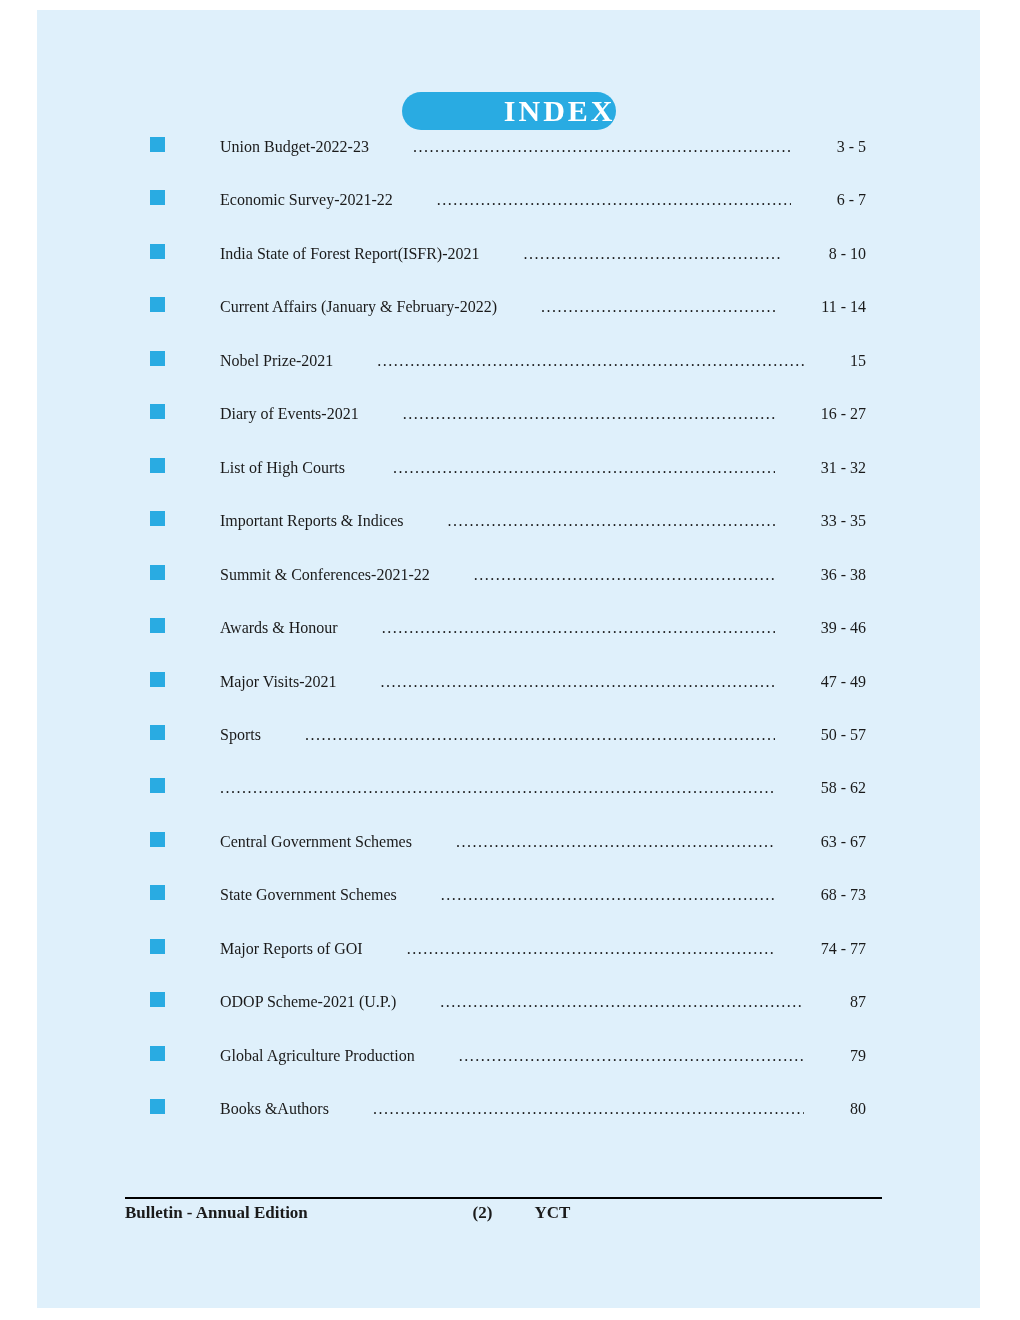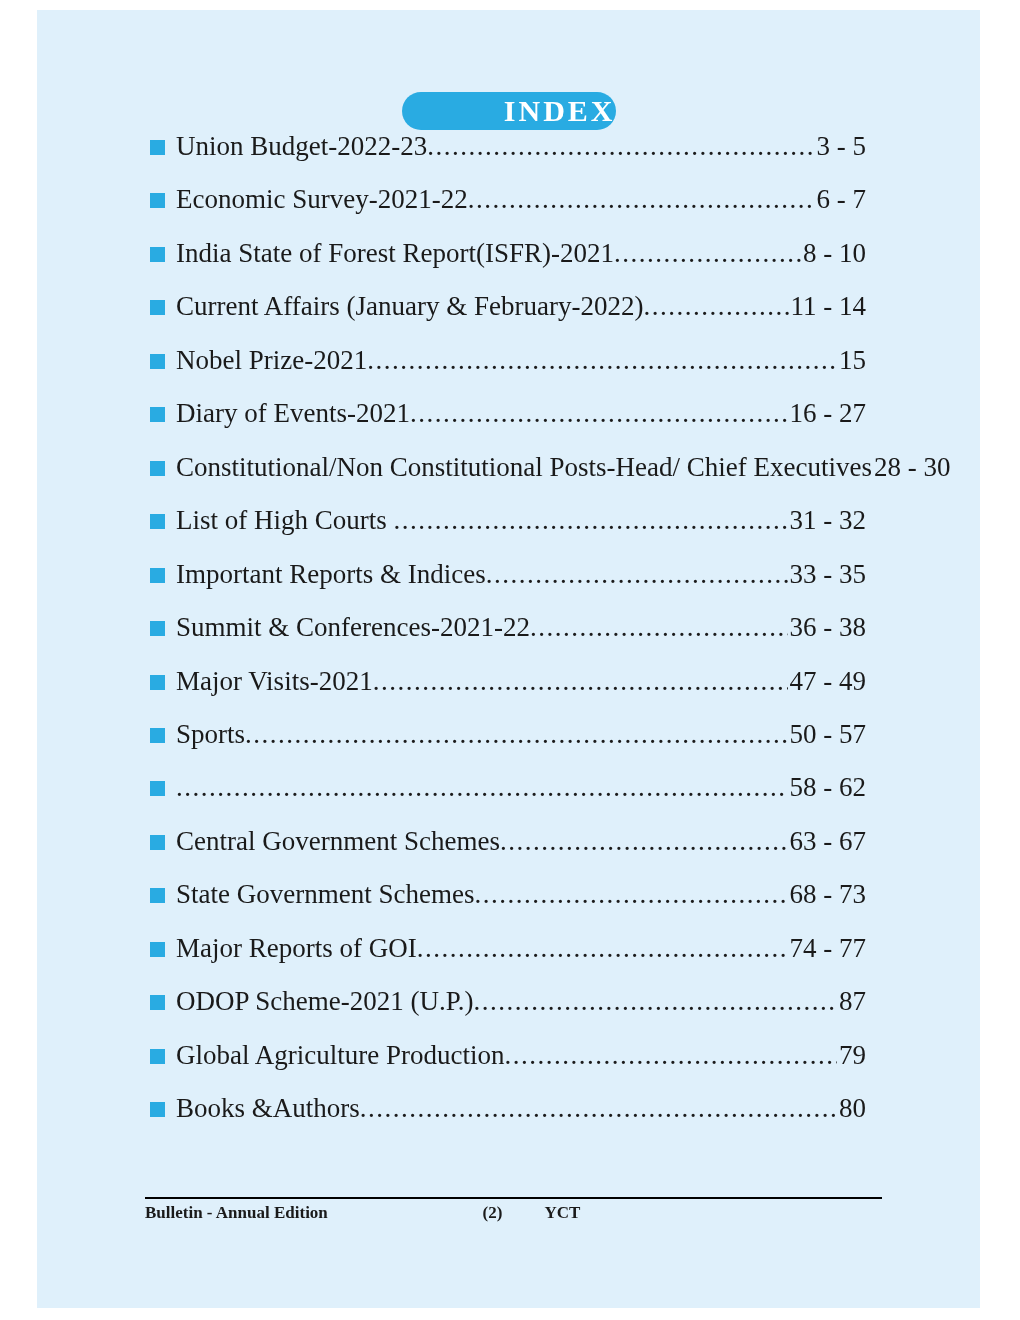--- a/index.html
+++ b/index.html
@@ -39,22 +39,23 @@
   .entries{
     position:absolute;
     top:110px;
     left:113px;
     right:114px;
   }
   .entry{
     display:flex;
     align-items:baseline;
     line-height:53.45px;
-    font-size:27px;
+    font-size:16px;
     white-space:nowrap;
+    gap:44px;
   }
   .bullet{
     display:inline-block;
     width:15px;height:15px;
     background:var(--accent);
     margin-right:11px;
     flex:0 0 auto;
   }
   .label{white-space:pre;flex:0 0 auto;}
   .dots{
@@ -66,21 +67,21 @@
     content:"........................................................................................................................................................";
   }
   .pages{
     flex:0 0 auto;
     white-space:pre;
     padding-left:2px;
   }
   .footer{
     position:absolute;
     top:1187px;
-    left:108px;
+    left:88px;
     right:98px;
     border-top:2px solid #000000;
     padding-top:4px;
     display:flex;
     align-items:baseline;
     font-size:17px;
     font-weight:bold;
   }
   .footer .f-left{flex:1 1 0;text-align:left;}
   .footer .f-center{flex:0 0 auto;text-align:center;}
@@ -129,26 +130,20 @@
     <span class="pages">15</span>
   </div>
 
   <div class="entry">
     <span class="bullet"></span>
     <span class="label">Diary of Events-2021</span>
     <span class="dots"></span>
     <span class="pages">16 - 27</span>
   </div>
 
-  <div class="entry">
-    <span class="bullet"></span>
-    <span class="label">Constitutional/Non Constitutional Posts-Head/ Chief Executives</span>
-    <span class="dots"></span>
-    <span class="pages">28 - 30</span>
-  </div>
 
   <div class="entry">
     <span class="bullet"></span>
     <span class="label">List of High Courts </span>
     <span class="dots"></span>
     <span class="pages">31 - 32</span>
   </div>
 
   <div class="entry">
     <span class="bullet"></span>
@@ -157,20 +152,26 @@
     <span class="pages">33 - 35</span>
   </div>
 
   <div class="entry">
     <span class="bullet"></span>
     <span class="label">Summit &amp; Conferences-2021-22</span>
     <span class="dots"></span>
     <span class="pages">36 - 38</span>
   </div>
 
+  <div class="entry">
+    <span class="bullet"></span>
+    <span class="label">Awards &amp; Honour</span>
+    <span class="dots"></span>
+    <span class="pages">39 - 46</span>
+  </div>
 
   <div class="entry">
     <span class="bullet"></span>
     <span class="label">Major Visits-2021</span>
     <span class="dots"></span>
     <span class="pages">47 - 49</span>
   </div>
 
   <div class="entry">
     <span class="bullet"></span>

